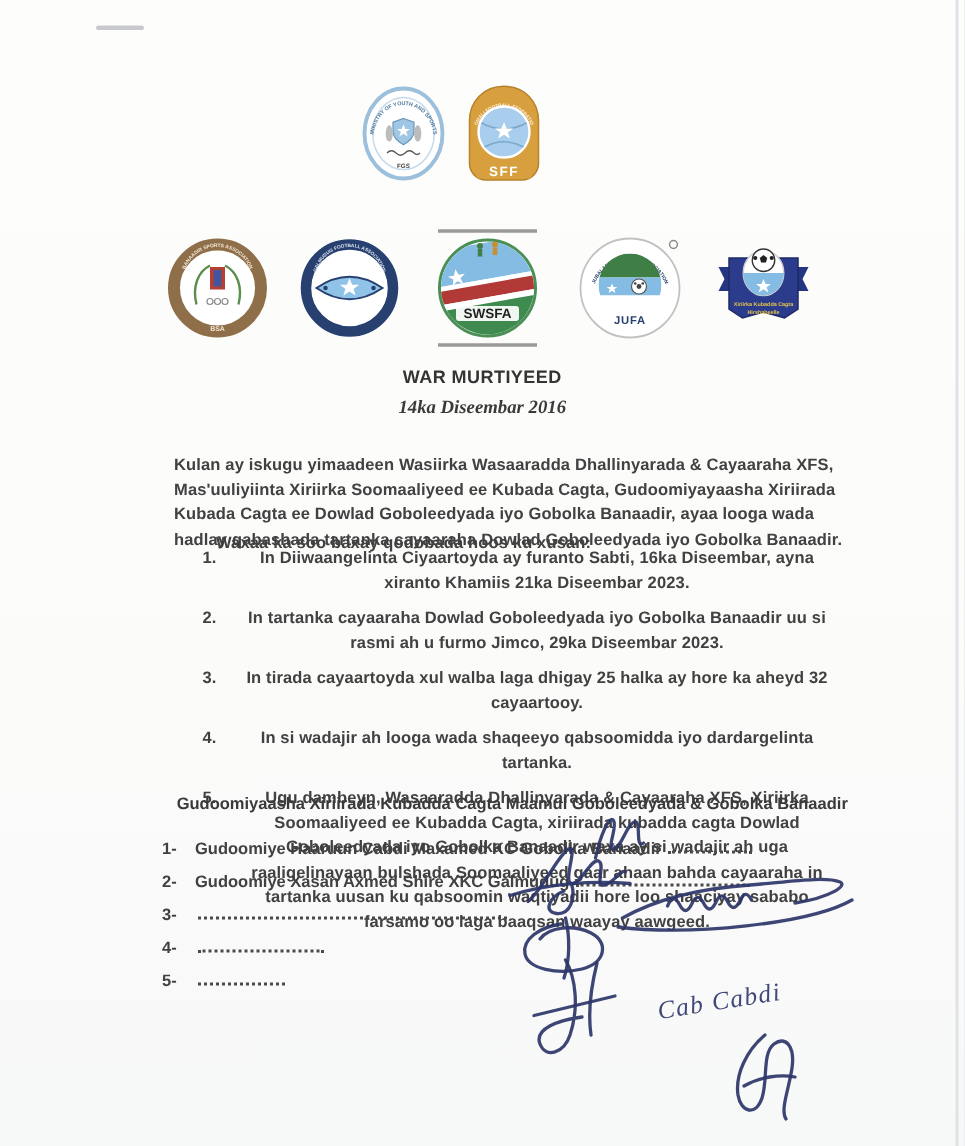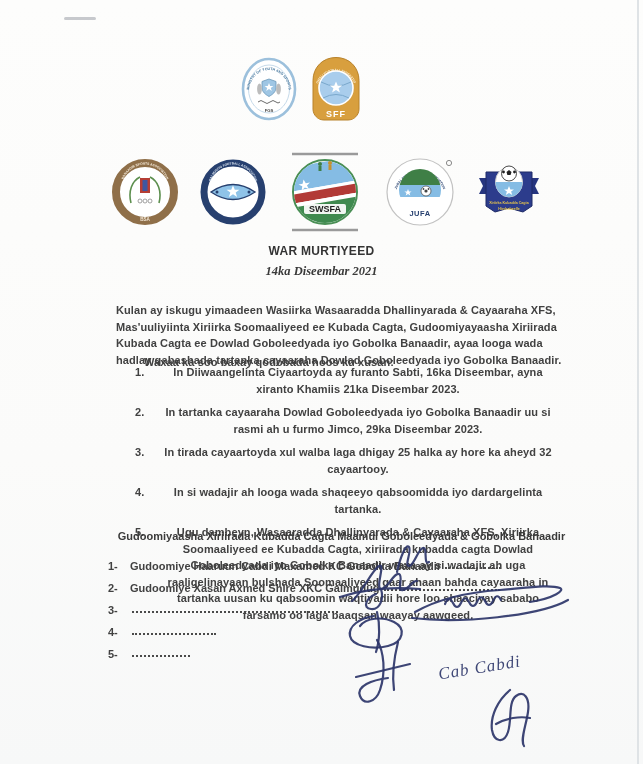--- a/index.html
+++ b/index.html
@@ -180,21 +180,21 @@
       <circle cx="31" cy="13.5" r="7.5" fill="#ffffff" stroke="#333" stroke-width="0.9"></circle>
       <polygon points="31,10 33.5,12 32.6,15 29.4,15 28.5,12" fill="#222"></polygon>
       <circle cx="25.5" cy="12" r="1.4" fill="#222"></circle>
       <circle cx="36.5" cy="12" r="1.4" fill="#222"></circle>
       <text x="31" y="44" font-size="3.6" font-weight="700" fill="#e3c24d" text-anchor="middle">Xiriirka Kubadda Cagta</text>
       <text x="31" y="49.5" font-size="3.6" font-weight="700" fill="#e3c24d" text-anchor="middle">Hirshabeelle</text>
     </svg>
   </div>
 
   <div class="doc-title">WAR MURTIYEED</div>
-  <div class="doc-date">14ka Diseembar 2021</div>
+  <div class="doc-date">14ka Diseembar 2016</div>
 
   <p class="intro body-text">Kulan ay iskugu yimaadeen Wasiirka Wasaaradda Dhallinyarada &amp; Cayaaraha XFS, Mas'uuliyiinta Xiriirka Soomaaliyeed ee Kubada Cagta, Gudoomiyayaasha Xiriirada Kubada Cagta ee Dowlad Goboleedyada iyo Gobolka Banaadir, ayaa looga wada hadlay qabashada tartanka cayaaraha Dowlad Goboleedyada iyo Gobolka Banaadir.</p>
   <p class="list-intro body-text">Waxaa ka soo baxay qodobada hoos ku xusan:</p>
 
   <div class="resolutions body-text">
     <div class="res-item">
       <span class="res-num">1.</span>
       <span class="res-text">In Diiwaangelinta Ciyaartoyda ay furanto Sabti, 16ka Diseembar, ayna xiranto Khamiis 21ka Diseembar 2023.</span>
     </div>
     <div class="res-item">

